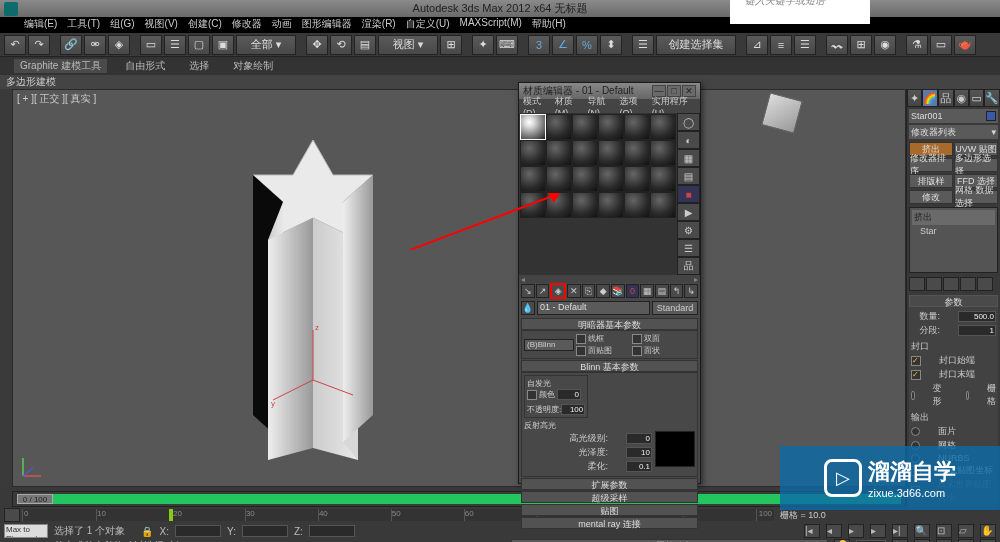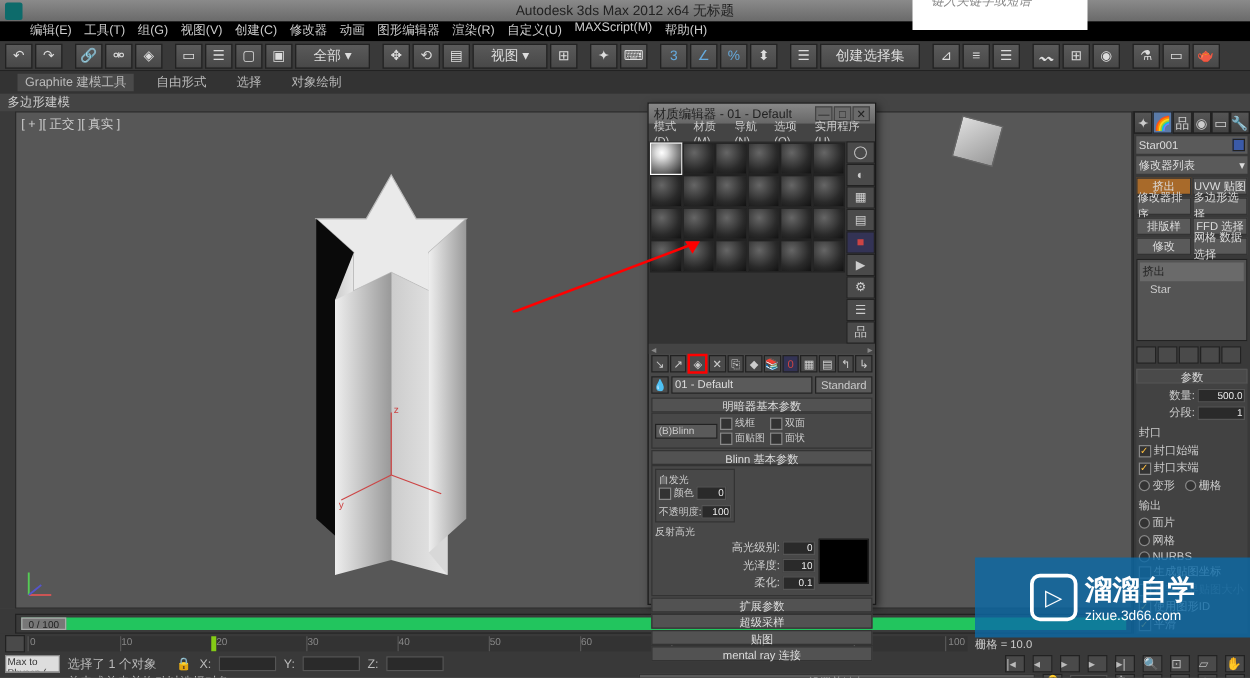--- a/index.html
+++ b/index.html
@@ -27,21 +27,21 @@
 .cmd-tab { flex:1; height:18px; background:linear-gradient(#555,#444); border:1px solid #222; display:flex; align-items:center; justify-content:center; font-size:11px; }
 .cmd-drop { height:14px; background:#5a5a5a; margin:2px; font-size:9px; padding:0 2px; color:#ddd; display:flex; align-items:center; justify-content:space-between; }
 .cmd-row { display:flex; gap:1px; padding:1px 2px; }
 .cmd-btn { flex:1; height:14px; background:#5a5a5a; border:1px solid #333; font-size:9px; color:#ddd; display:flex; align-items:center; justify-content:center; }
 .cmd-btn.orange { background:#a86a2a; }
 .cmd-list { margin:2px; height:66px; background:#545454; border:1px solid #222; font-size:9px; padding:2px; }
 .cmd-list-hdr { background:#5a5a5a; padding:1px 2px; color:#333; }
 .rollup { margin:2px; }
 .rollup-hdr { height:12px; background:#4a4a4a; text-align:center; font-size:9px; color:#ddd; border:1px solid #555; }
 .rollup-body { background:#424242; padding:2px; }
-.param-row { display:flex; align-items:center; gap:2px; font-size:9px; margin:1px 0; }
+.param-row { display:flex; align-items:center; gap:18px; font-size:9px; margin:1px 0; }
 .param-row label { flex:1; text-align:right; color:#ccc; }
 .spinner { width:38px; height:11px; background:#2a2a2a; border:1px solid #555; color:#eee; font-size:8px; padding:0 1px; text-align:right; }
 .chk { width:10px; height:10px; border:1px solid #888; background:#333; display:inline-block; }
 .chk.on::after { content:"✓"; font-size:8px; color:#FFC040; position:relative; top:-2px; }
 .radio { width:9px; height:9px; border:1px solid #888; border-radius:50%; background:#333; display:inline-block; }
 .timeline { position:absolute; left:12px; right:94px; bottom:35px; height:16px; background:#3a3a3a; border:1px solid #222; display:flex; align-items:center; }
 .slider-track { flex:1; height:10px; background:#22c55e; margin:0 4px; position:relative; }
 .slider-handle { position:absolute; left:0; width:36px; height:10px; background:#777; border:1px solid #aaa; font-size:8px; text-align:center; color:#222; }
 .status-area { position:absolute; left:0; right:0; bottom:0; height:35px; background:#393939; }
 .btn-row-bottom { height:16px; display:flex; align-items:center; padding:0 4px; gap:2px; }
@@ -378,21 +378,21 @@
   <div class="me-name-row">
     <div class="me-tbtn">💧</div>
     <div class="me-name">01 - Default</div>
     <div class="me-std-btn">Standard</div>
   </div>
   <div class="me-rollup">
     <div class="me-roll-hdr">明暗器基本参数</div>
     <div class="me-roll-body">
       <div class="shader-row">
         <div class="shader-drop">(B)Blinn</div>
-        <div style="display:grid;grid-template-columns:auto auto;gap:1px 4px;font-size:8px">
+        <div style="display:grid;grid-template-columns:auto auto;gap:1px 20px;font-size:8px">
           <div class="mini-check">
               <span class="chk"></span>
               <span>线框</span>
             </div>
           <div class="mini-check">
               <span class="chk"></span>
               <span>双面</span>
             </div>
           <div class="mini-check">
               <span class="chk"></span>

